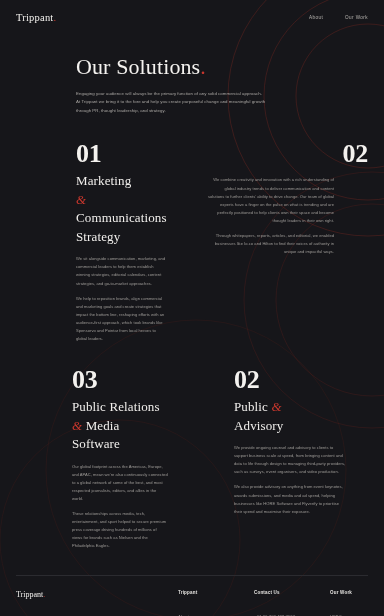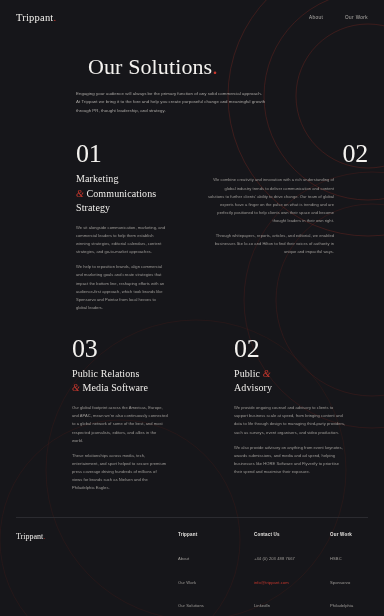--- a/index.html
+++ b/index.html
@@ -64,21 +64,20 @@
     z-index: 2;
     padding: 22px 0 0 76px;
   }
   .hero h1 {
     font-family: "Liberation Serif", serif;
     font-size: 22px;
     font-weight: 400;
     letter-spacing: .005em;
     color: #f4f2ef;
     line-height: 1;
-    margin-left: 12px;
   }
   .hero h1 .dot { color: #c8372d; }
 
   .hero-intro {
     margin-top: 12px;
     width: 190px;
     font-size: 4.35px;
     line-height: 1.95;
     color: #a9a6a2;
     letter-spacing: .012em;
@@ -99,29 +98,29 @@
   .cell { position: relative; }
   .cell.c1 { padding-left: 76px; }
   .cell.c2 { padding-left: 8px; text-align: right; }
   .cell.c3 { padding-left: 72px; }
   .cell.c4 { padding-left: 34px; }
 
   .num {
     font-family: "Liberation Serif", serif;
     font-size: 26px;
     line-height: 1;
-    font-weight: 400;
+    font-weight: 700;
     color: #f4f2ef;
     letter-spacing: -.01em;
   }
 
   .cell-title {
     margin-top: 5px;
     font-family: "Liberation Serif", serif;
-    font-size: 10px;
+    font-size: 13px;
     line-height: 1.42;
     color: #f1efec;
     letter-spacing: .01em;
     max-width: 124px;
   }
   .cell.c3 .cell-title,
   .cell.c4 .cell-title { max-width: 112px; }
   .amp { color: #c8372d; font-style: italic; }
 
   .cell-body { margin-top: 9px; max-width: 126px; }

